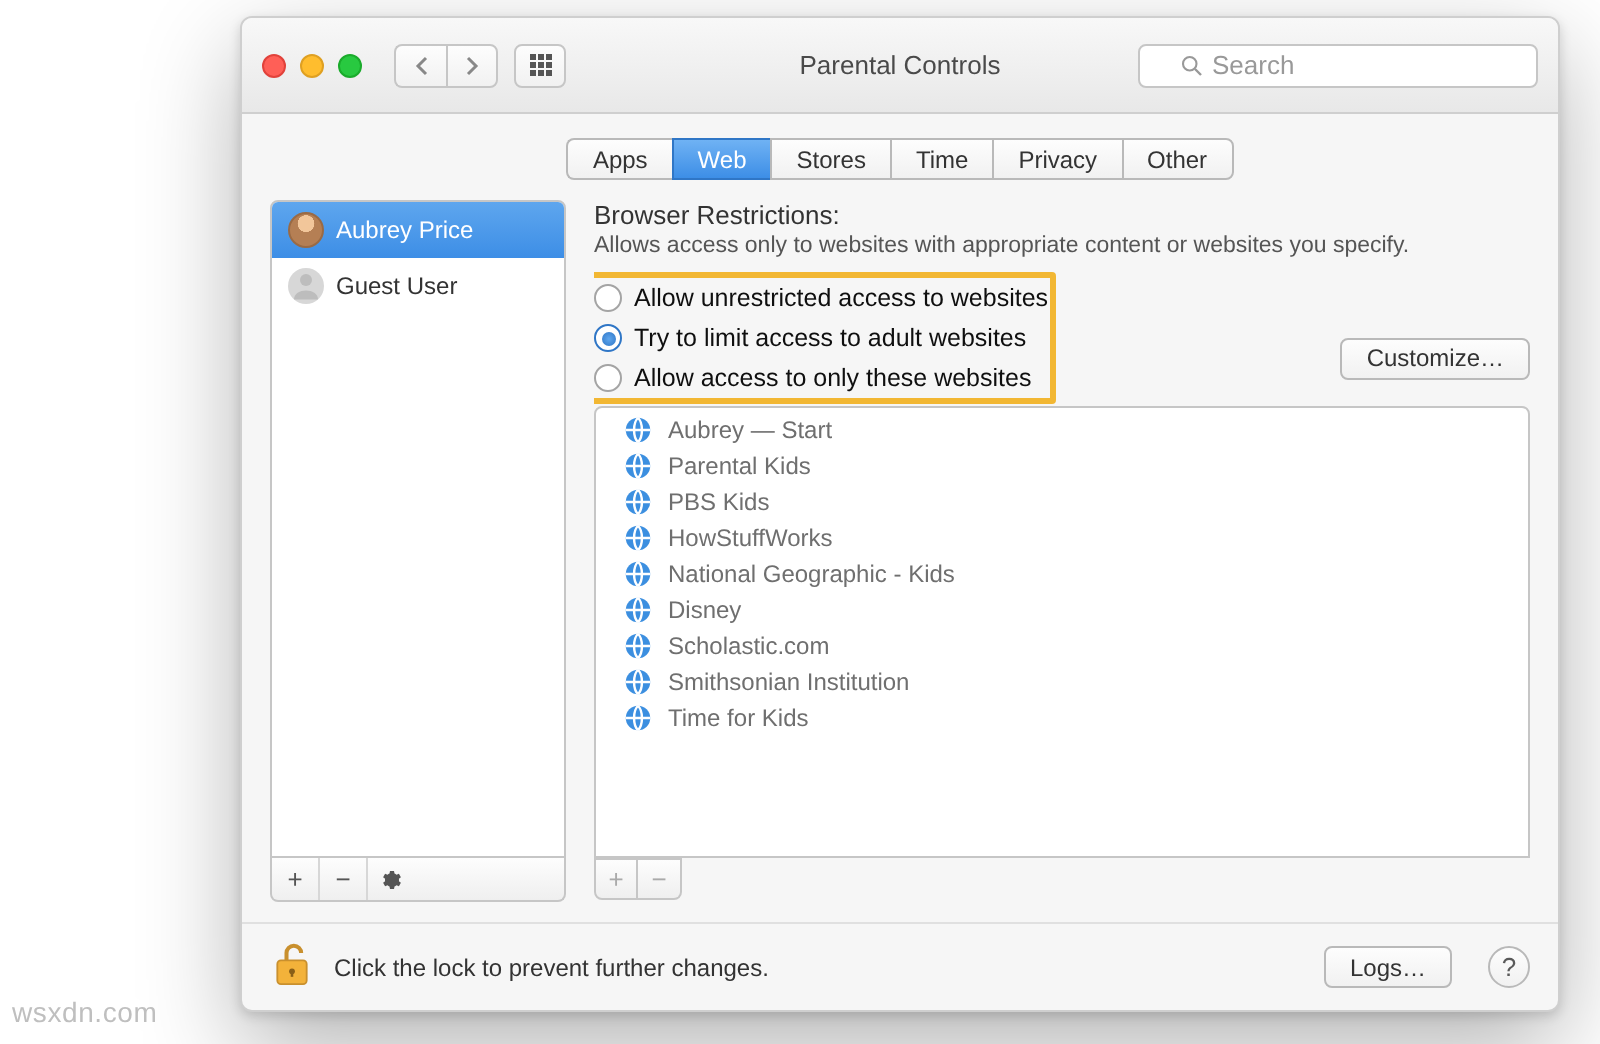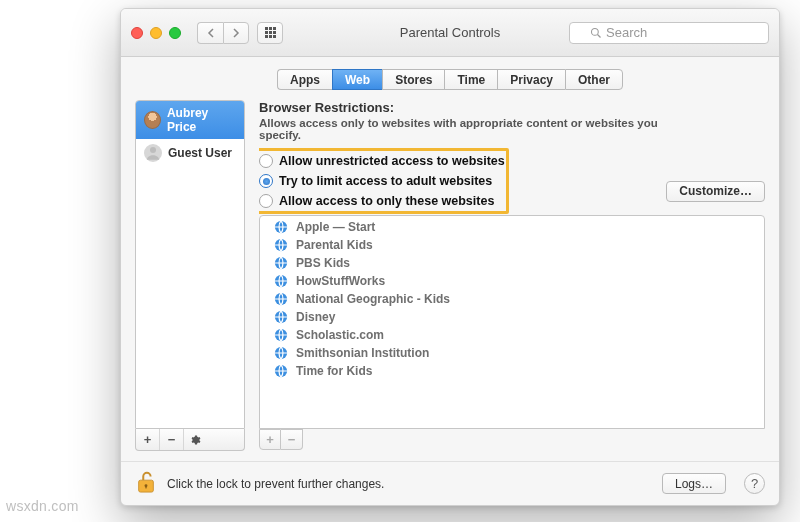--- a/index.html
+++ b/index.html
@@ -59,33 +59,33 @@
   .grid-icon { display:grid; grid-template-columns:repeat(3,3px); grid-template-rows:repeat(3,3px); gap:1px;}
   .grid-icon span{ background:#555;}
   .title { position:absolute; left:0; right:0; text-align:center; font-size:13px; color:#4a4a4a; pointer-events:none;}
   .search {
     margin-left:auto;
     width: 200px; height: 22px;
     background:#fff; border:1px solid #c6c6c6; border-radius:4px;
     display:flex; align-items:center; padding:0 20px; gap:4px; color:#999;
   }
   .search svg { width:12px; height:12px; fill:#999;}
-  .content { flex:1; display:flex; flex-direction:column; padding:12px 14px 10px 14px; gap:10px; overflow:hidden;font-weight:bold;}
+  .content { flex:1; display:flex; flex-direction:column; padding:12px 14px 10px 14px; gap:10px; overflow:hidden;}
   .tabs { display:flex; align-self:center; }
   .tab {
     height:21px; padding:0 12px; font-size:12px;
     background:linear-gradient(#fdfdfd,#f1f1f1);
     border:1px solid #b9b9b9; border-right:none;
     display:flex; align-items:center; color:#333;
   }
   .tab:first-child{border-radius:4px 0 0 4px;}
   .tab:last-child{border-right:1px solid #b9b9b9; border-radius:0 4px 4px 0;}
   .tab.selected{ background:linear-gradient(#6fb2f4,#3d8ee6); color:#fff; border-color:#2f76c6;}
   .body { flex:1; display:flex; gap:14px; overflow:hidden;}
-  .sidebar { width:110px; display:flex; flex-direction:column;}
+  .sidebar { width:148px; display:flex; flex-direction:column;}
   .userlist {
     flex:1; background:#fff; border:1px solid #c6c6c6; border-radius:4px 4px 0 0;
     overflow:hidden;
   }
   .user { display:flex; align-items:center; gap:6px; padding:5px 8px; font-size:12px;}
   .user.selected{ background:linear-gradient(#5ea6ee,#3d8ee6); color:#fff;}
   .avatar { width:18px;height:18px;border-radius:50%; background:#d7d7d7; background-size:cover;}
   .avatar.aubrey{ background: radial-gradient(circle at 50% 30%, #f2c69a 30%, #b57f54 31%); border:1px solid #9a6a44;}
   .avatar.guest svg{ width:18px;height:18px; fill:#bdbdbd;}
   .sidebar-toolbar{
@@ -249,21 +249,21 @@
           <div style="flex:1"></div>
           <div class="btn" style="margin-top:20px;">Customize…</div>
         </div>
 
         <div class="listbox" id="sites">
             <div class="site">
               <svg class="globe" viewBox="0 0 16 16">
                 <circle cx="8" cy="8" r="7"></circle>
                 <path d="M1 8h14M8 1c3 3 3 11 0 14M8 1c-3 3-3 11 0 14"></path>
               </svg>
-              <span>Apple — Start</span>
+              <span>Aubrey — Start</span>
             </div>
             <div class="site">
               <svg class="globe" viewBox="0 0 16 16">
                 <circle cx="8" cy="8" r="7"></circle>
                 <path d="M1 8h14M8 1c3 3 3 11 0 14M8 1c-3 3-3 11 0 14"></path>
               </svg>
               <span>Parental Kids</span>
             </div>
             <div class="site">
               <svg class="globe" viewBox="0 0 16 16">

